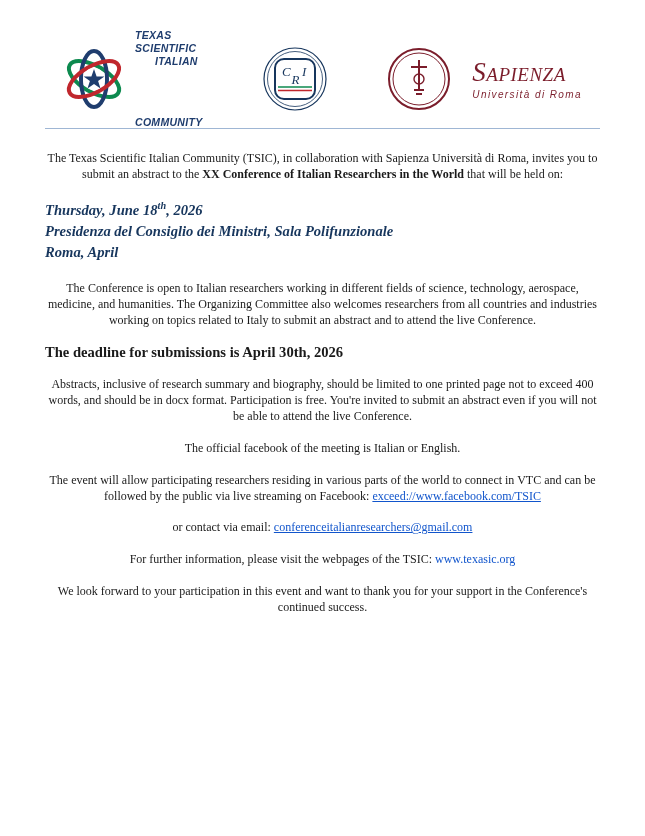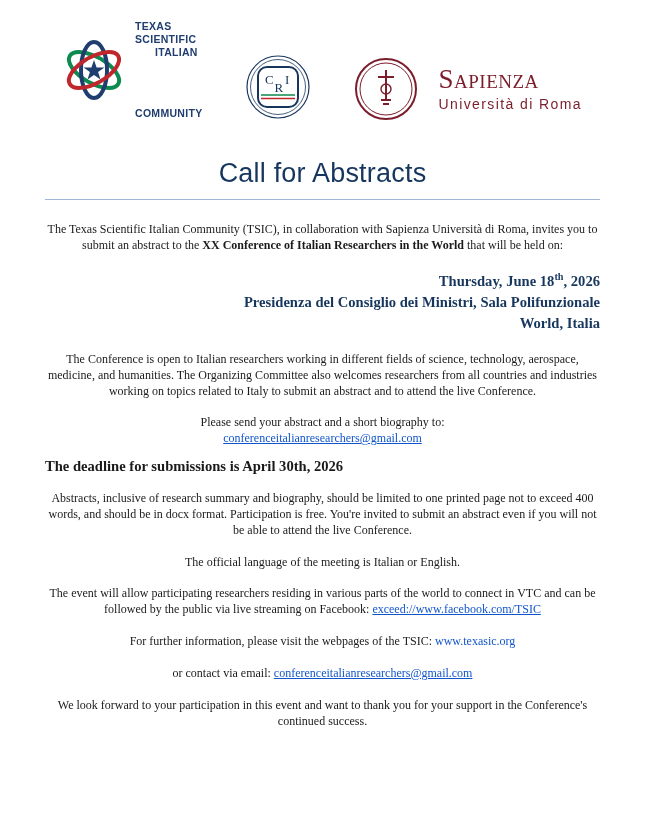--- a/index.html
+++ b/index.html
@@ -18,25 +18,26 @@
     position: relative;
     width: 645px;
     height: 836px;
     box-sizing: border-box;
     padding: 0 45px;
   }
 
   
   .logo-row {
     display: flex;
-    align-items: flex-end;
+    align-items: center;
     justify-content: space-between;
     padding: 38px 18px 8px 18px;
     height: 82px;
     box-sizing: content-box;
+    font-style: italic;
   }
   .logo {
     display: flex;
     align-items: center;
   }
 
   
   .tsic {
     gap: 10px;
   }
@@ -81,21 +82,21 @@
     font-family: "Liberation Serif", serif;
     color: #7b1d2b;
     font-size: 27px;
     letter-spacing: 0.5px;
     line-height: 1;
     font-variant: small-caps;
   }
   .sap-sub {
     font-family: "Liberation Sans", sans-serif;
     color: #7b1d2b;
-    font-size: 14px;
+    font-size: 10px;
     letter-spacing: 1.4px;
     margin-top: 3px;
   }
 
   
   .doc-title {
     text-align: center;
     font-family: "Liberation Sans", sans-serif;
     font-size: 27px;
     color: #17365d;
@@ -111,26 +112,27 @@
 
   
   .body-text {
     font-size: 12px;
     line-height: 1.32;
     text-align: center;
     margin: 0 0 16px 0;
   }
   .bold { font-weight: bold; }
   .event-block {
-    text-align: right;
+    text-align: left;
     color: #17365d;
     font-weight: bold;
     font-size: 14.6px;
     line-height: 1.45;
     margin: 0 0 18px 0;
+    font-style: italic;
   }
   .link {
     color: #1155cc;
     text-decoration: underline;
   }
   .link-plain {
     color: #1155cc;
     text-decoration: none;
   }
   .deadline {
@@ -192,53 +194,48 @@
         </svg>
       </div>
       <div>
         <div class="sap-title">Sapienza</div>
         <div class="sap-sub">Università di Roma</div>
       </div>
     </div>
 
   </div>
 
-  <h1 class="doc-title">Call for Abstracts</h1>
   <hr class="title-rule">
 
   <p class="body-text">
     <span>The Texas Scientific Italian Community (TSIC), in collaboration with Sapienza Università di Roma, invites you to submit an abstract to the </span><span class="bold">XX Conference of Italian Researchers in the World</span><span> that will be held on:</span>
   </p>
 
   <div class="event-block">
     <div><span>Thursday, June 18</span><sup>th</sup><span>, 2026</span></div>
     <div>Presidenza del Consiglio dei Ministri, Sala Polifunzionale</div>
-    <div>World, Italia</div>
+    <div>Roma, April</div>
   </div>
 
   <p class="body-text">The Conference is open to Italian researchers working in different fields of science, technology, aerospace, medicine, and humanities. The Organizing Committee also welcomes researchers from all countries and industries working on topics related to Italy to submit an abstract and to attend the live Conference.</p>
 
-  <p class="body-text tight">
-    <span>Please send your abstract and a short biography to:</span><br>
-    <a class="link" href="#">conferenceitalianresearchers@gmail.com</a>
-  </p>
 
   <p class="deadline">The deadline for submissions is April 30th, 2026</p>
 
   <p class="body-text">Abstracts, inclusive of research summary and biography, should be limited to one printed page not to exceed 400 words, and should be in docx format. Participation is free. You're invited to submit an abstract even if you will not be able to attend the live Conference.</p>
 
-  <p class="body-text">The official language of the meeting is Italian or English.</p>
+  <p class="body-text">The official facebook of the meeting is Italian or English.</p>
 
   <p class="body-text">
     <span>The event will allow participating researchers residing in various parts of the world to connect in VTC and can be followed by the public via live streaming on Facebook: </span><a class="link" href="#">exceed://www.facebook.com/TSIC</a>
   </p>
 
   <p class="body-text">
+    <span>or contact via email: </span><a class="link" href="#">conferenceitalianresearchers@gmail.com</a>
+  </p>
+
+  <p class="body-text">
     <span>For further information, please visit the webpages of the TSIC: </span><a class="link-plain" href="#">www.texasic.org</a>
   </p>
 
-  <p class="body-text">
-    <span>or contact via email: </span><a class="link" href="#">conferenceitalianresearchers@gmail.com</a>
-  </p>
-
   <p class="body-text">We look forward to your participation in this event and want to thank you for your support in the Conference's continued success.</p>
 
 </div>
 
 </body></html>

